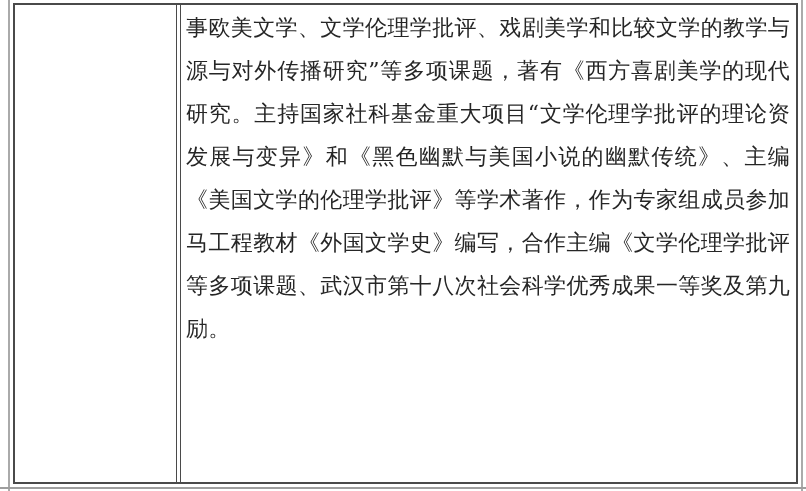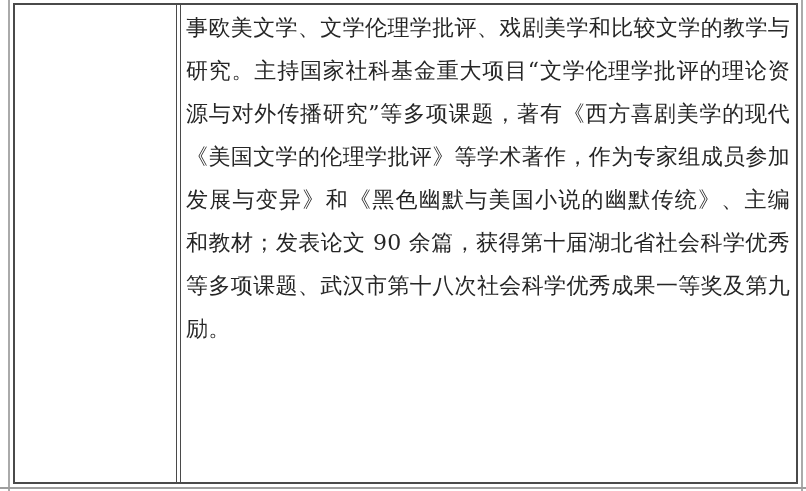--- a/index.html
+++ b/index.html
@@ -78,23 +78,23 @@
   <div class="edge-h-bottom"></div>
 
   <div class="doc-table">
 
     <div class="cell-left"></div>
 
     <div class="divider-gap"></div>
 
     <div class="cell-right">
       <div class="tline">事欧美文学、文学伦理学批评、戏剧美学和比较文学的教学与</div>
+      <div class="tline">源与对外传播研究”等多项课题，著有《西方喜剧美学的现代</div>
       <div class="tline">研究。主持国家社科基金重大项目“文学伦理学批评的理论资</div>
-      <div class="tline">源与对外传播研究”等多项课题，著有《西方喜剧美学的现代</div>
+      <div class="tline">发展与变异》和《黑色幽默与美国小说的幽默传统》、主编</div>
       <div class="tline">《美国文学的伦理学批评》等学术著作，作为专家组成员参加</div>
-      <div class="tline">发展与变异》和《黑色幽默与美国小说的幽默传统》、主编</div>
-      <div class="tline">和教材；发表论文 90 余篇，获得第十届湖北省社会科学优秀</div>
+      <div class="tline">马工程教材《外国文学史》编写，合作主编《文学伦理学批评</div>
       <div class="tline">等多项课题、武汉市第十八次社会科学优秀成果一等奖及第九</div>
       <div class="tline last">励。</div>
     </div>
 
   </div>
 </div>
 
 </body></html>

